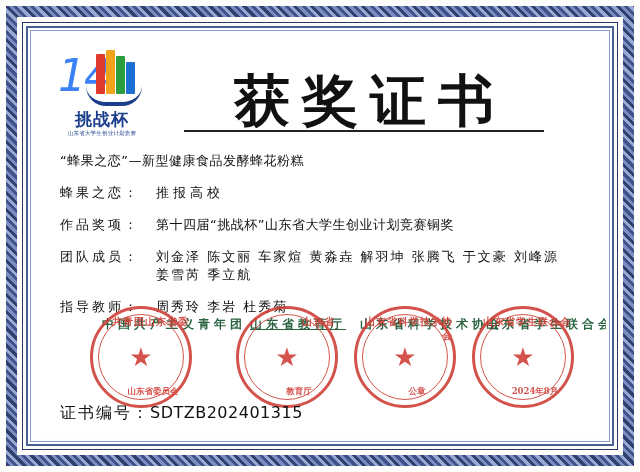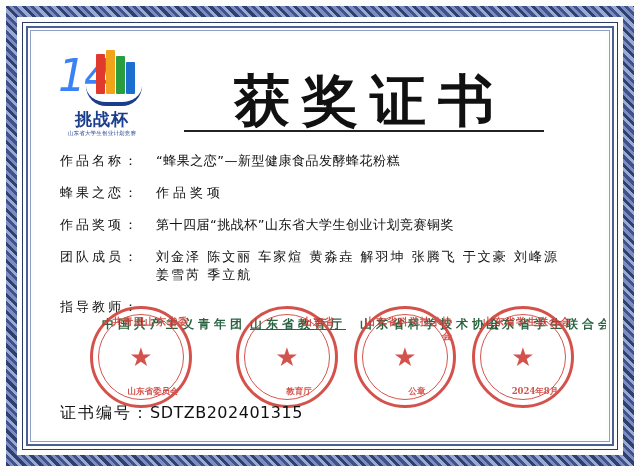--- a/index.html
+++ b/index.html
@@ -312,37 +312,37 @@
       </div>
       <div class="logo-title">挑战杯</div>
       <div class="logo-sub">山东省大学生创业计划竞赛</div>
     </div>
 
     <div class="cert-title">获奖证书</div>
     <div class="title-rule"></div>
 
     <div class="fields">
       <div class="field-row">
-        <div class="field-label">作品名称：</div>
         <div class="field-value">“蜂果之恋”—新型健康食品发酵蜂花粉糕</div>
       </div>
       <div class="field-row">
         <div class="field-label">蜂果之恋：</div>
-        <div class="field-value wide">作品奖项</div>
+        <div class="field-value wide">推报高校</div>
       </div>
       <div class="field-row">
         <div class="field-label">作品奖项：</div>
         <div class="field-value">第十四届“挑战杯”山东省大学生创业计划竞赛铜奖</div>
       </div>
       <div class="field-row">
         <div class="field-label">团队成员：</div>
         <div class="field-value spaced">刘金泽 陈文丽 车家煊 黄淼垚 解羽坤 张腾飞 于文豪 刘峰源 姜雪芮 季立航</div>
       </div>
       <div class="field-row">
         <div class="field-label">指导教师：</div>
+        <div class="field-value spaced">周秀玲 李岩 杜秀菊</div>
       </div>
     </div>
 
     <div class="seals">
       <div class="seal-banner banner-1">中国共产主义青年团</div>
       <div class="seal seal-1">
         <div class="seal-inner"></div>
         <div class="seal-arc-top">共青团山东省委</div>
         <div class="seal-star">★</div>
         <div class="seal-arc-bottom">山东省委员会</div>

